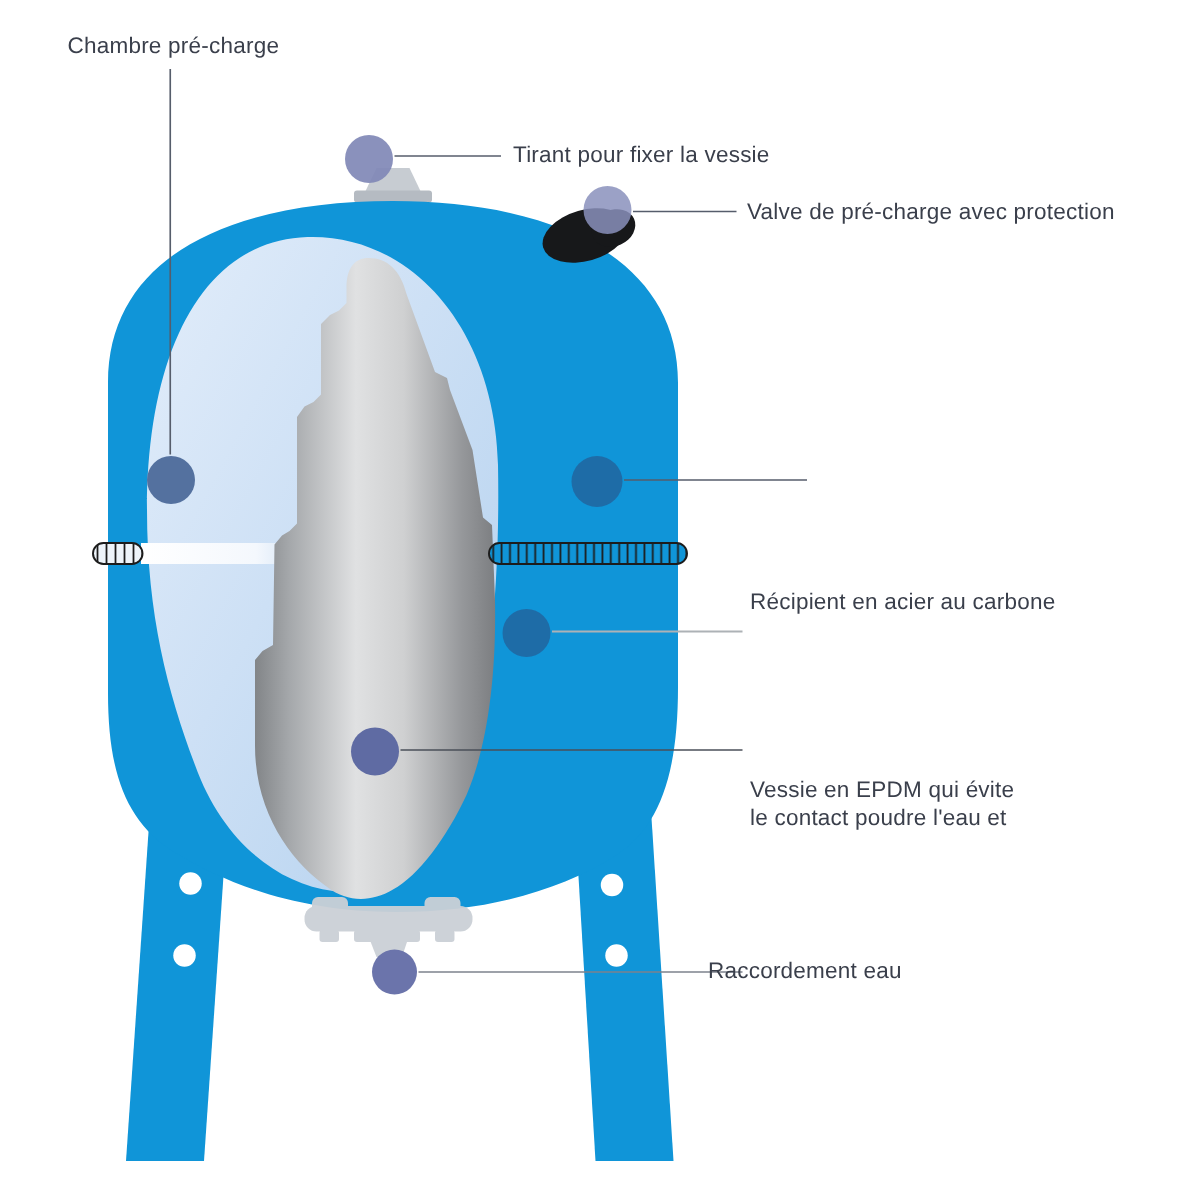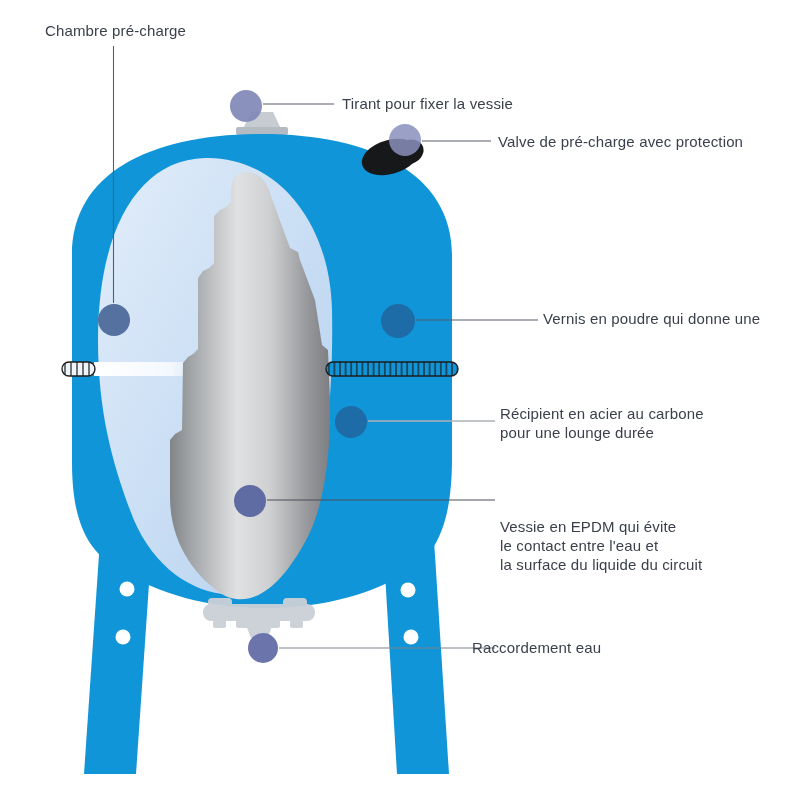--- a/index.html
+++ b/index.html
@@ -145,31 +145,28 @@
 
   <div class="label" style="left:342px; top:94px">
     <div>Tirant pour fixer la vessie</div>
   </div>
 
   <div class="label" style="left:498px; top:132px">
     <div>Valve de pré-charge avec protection</div>
   </div>
 
   <div class="label" style="left:543px; top:309px">
-    <div>Vernis en poudre qui donne une</div>
   </div>
 
-  <div class="label" style="left:500px; top:404px">
+  <div class="label" style="left:500px; top:392px">
     <div>Récipient en acier au carbone</div>
-    <div>pour une lounge durée</div>
   </div>
 
   <div class="label" style="left:500px; top:517px">
     <div>Vessie en EPDM qui évite</div>
-    <div>le contact entre l'eau et</div>
-    <div>la surface du liquide du circuit</div>
+    <div>le contact poudre l'eau et</div>
   </div>
 
   <div class="label" style="left:472px; top:638px">
     <div>Raccordement eau</div>
   </div>
 
 </div>
 
 </body></html>

